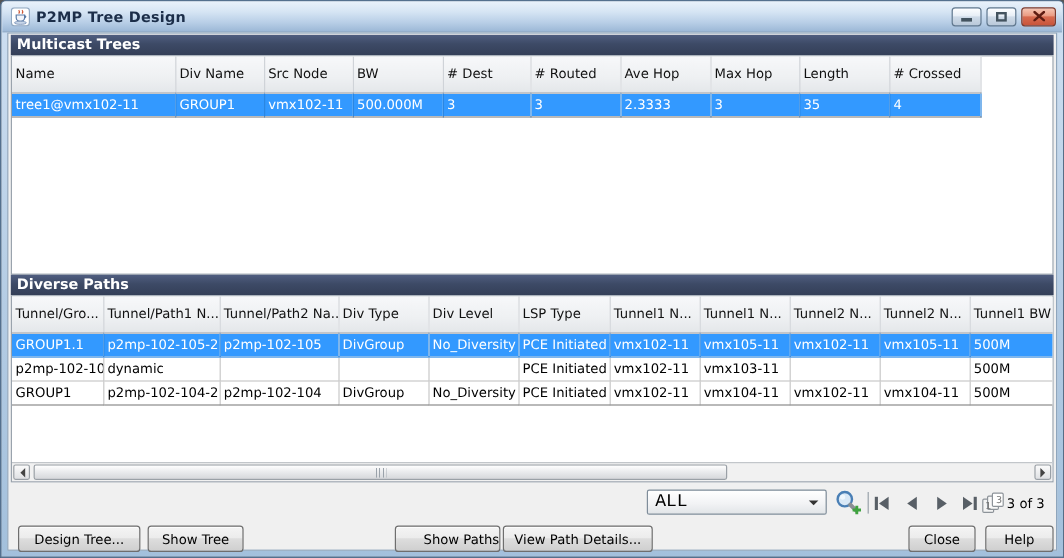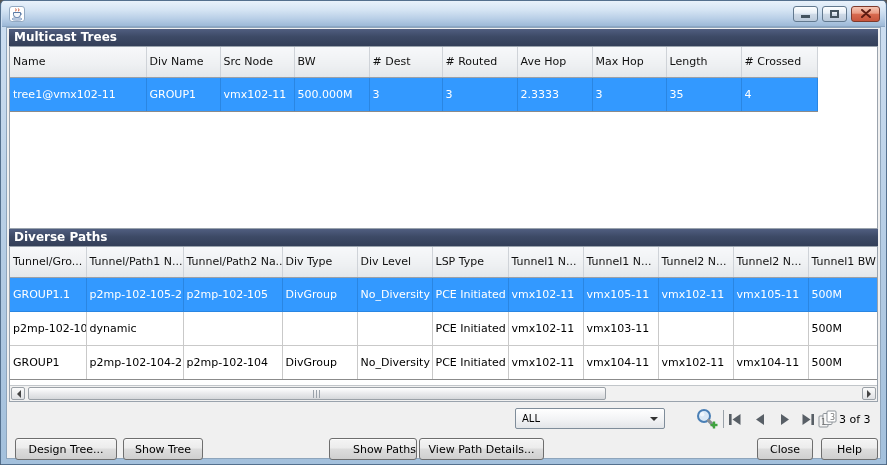--- a/index.html
+++ b/index.html
@@ -52,21 +52,21 @@
   .sp2 { top: 218px; height: 156px; }
 
   table.jtable { border-collapse: collapse; table-layout: fixed; font-size: 11px; background: #fff; }
   table.jtable th {
     height: 30px; font-weight: normal; text-align: left; padding: 0 3px;
     background: linear-gradient(180deg,#f7f8fa 0%,#eef0f2 60%,#e4e7ea 100%);
     border-right: 1px solid #cfd3d8; border-bottom: 1px solid #9aa0a8;
     white-space: nowrap; overflow: hidden; color: #111;
   }
   table.jtable td {
-    height: 34px; padding: 0 3px; border-right: 1px solid #c9c9c9; border-bottom: 1px solid #c9c9c9;
+    height: 20px; padding: 0 3px; border-right: 1px solid #c9c9c9; border-bottom: 1px solid #c9c9c9;
     white-space: nowrap; overflow: hidden; color: #000; line-height: 17px;
   }
   table.jtable tbody tr:last-child td { border-bottom: 1px solid #8b8b8b; }
   table.jtable tr.selected td { background: #3399ff; color: #fff; border-right-color: #2a86e2; border-bottom-color: #2a86e2; }
 
   .hscrollbar {
     position: absolute; left: 0; right: 0; bottom: 0; height: 16px;
     background: #f1f1f1; border-top: 1px solid #c2c6ca;
   }
   .sb-btn {
@@ -80,24 +80,24 @@
   .tri-r { width: 0; height: 0; border: 4px solid transparent; border-left-color: #444; margin-right: -3px; }
   .sb-thumb {
     position: absolute; left: 18px; top: 1px; width: 578px; height: 13px;
     background: linear-gradient(180deg,#ffffff,#e9eaec 50%,#d6d8db 100%);
     border: 1px solid #9aa0a6; border-radius: 2px;
     display: flex; align-items: center; justify-content: center;
   }
   .grip { width: 9px; height: 8px; background: repeating-linear-gradient(90deg,#9aa2aa 0 1px, transparent 1px 3px); }
 
   .combo {
-    position: absolute; left: 508px; top: 380px; width: 150px; height: 21px;
+    position: absolute; left: 532px; top: 380px; width: 150px; height: 21px;
     border: 1px solid #7f8d9a; border-radius: 2px;
     background: linear-gradient(180deg,#ffffff 0%,#f2f3f5 55%,#e2e5e8 100%);
-    display: flex; align-items: center; font-size: 10px; padding-left: 6px;
+    display: flex; align-items: center; font-size: 15px; padding-left: 6px; font-family: Liberation Mono, monospace;
   }
   .combo-arrow { position: absolute; right: 6px; top: 8px; width: 0; height: 0; border: 4px solid transparent; border-top-color: #333; }
 
   .tool-icon { position: absolute; display: inline-block; }
   .zoom-ic { left: 687px; top: 379px; }
   .pages-ic { left: 810px; top: 381px; }
   .vsep { position: absolute; left: 716px; top: 382px; width: 1px; height: 18px; background: #9aa2aa; }
   .nav { position: absolute; top: 384px; width: 18px; height: 15px; }
   .nav-first { left: 719px; } .nav-prev { left: 744px; } .nav-next { left: 769px; } .nav-last { left: 792px; }
   .page-status { position: absolute; left: 832px; top: 385px; font-size: 11px; color: #000; white-space: nowrap; }
@@ -125,20 +125,21 @@
     <span class="app-icon">
       <svg width="16" height="16" viewBox="0 0 16 16">
         <rect x="0.5" y="0.5" width="15" height="15" rx="2.5" fill="#ffffff" stroke="#92a9c2"></rect>
         <path d="M6.6 2.5 q1.2 1.3 0 2.8" stroke="#cc5533" stroke-width="1" fill="none"></path>
         <path d="M9.4 2.5 q1.2 1.3 0 2.8" stroke="#cc5533" stroke-width="1" fill="none"></path>
         <path d="M4.5 6.5 h7 v2.2 a3.5 3 0 0 1 -7 0 z" fill="#f2f5fa" stroke="#5a7aa5" stroke-width="1"></path>
         <path d="M11.5 7.2 q2 .3 0 1.8" fill="none" stroke="#5a7aa5" stroke-width="1"></path>
         <ellipse cx="8" cy="13" rx="5" ry="1.3" fill="#c9d7e9" stroke="#7a92b8" stroke-width="0.7"></ellipse>
       </svg>
     </span>
+    <span class="title">P2MP Tree Design</span>
     <span class="winbtns">
       <button class="wbtn">
           <span class="glyph-min"></span>
         </button>
       <button class="wbtn">
           <span class="glyph-max"></span>
         </button>
       <button class="wbtn close">
         <svg width="10" height="9" viewBox="0 0 10 9">
           <path d="M1 1 L9 8 M9 1 L1 8" stroke="#5e1c12" stroke-width="2" stroke-linecap="round"></path>

